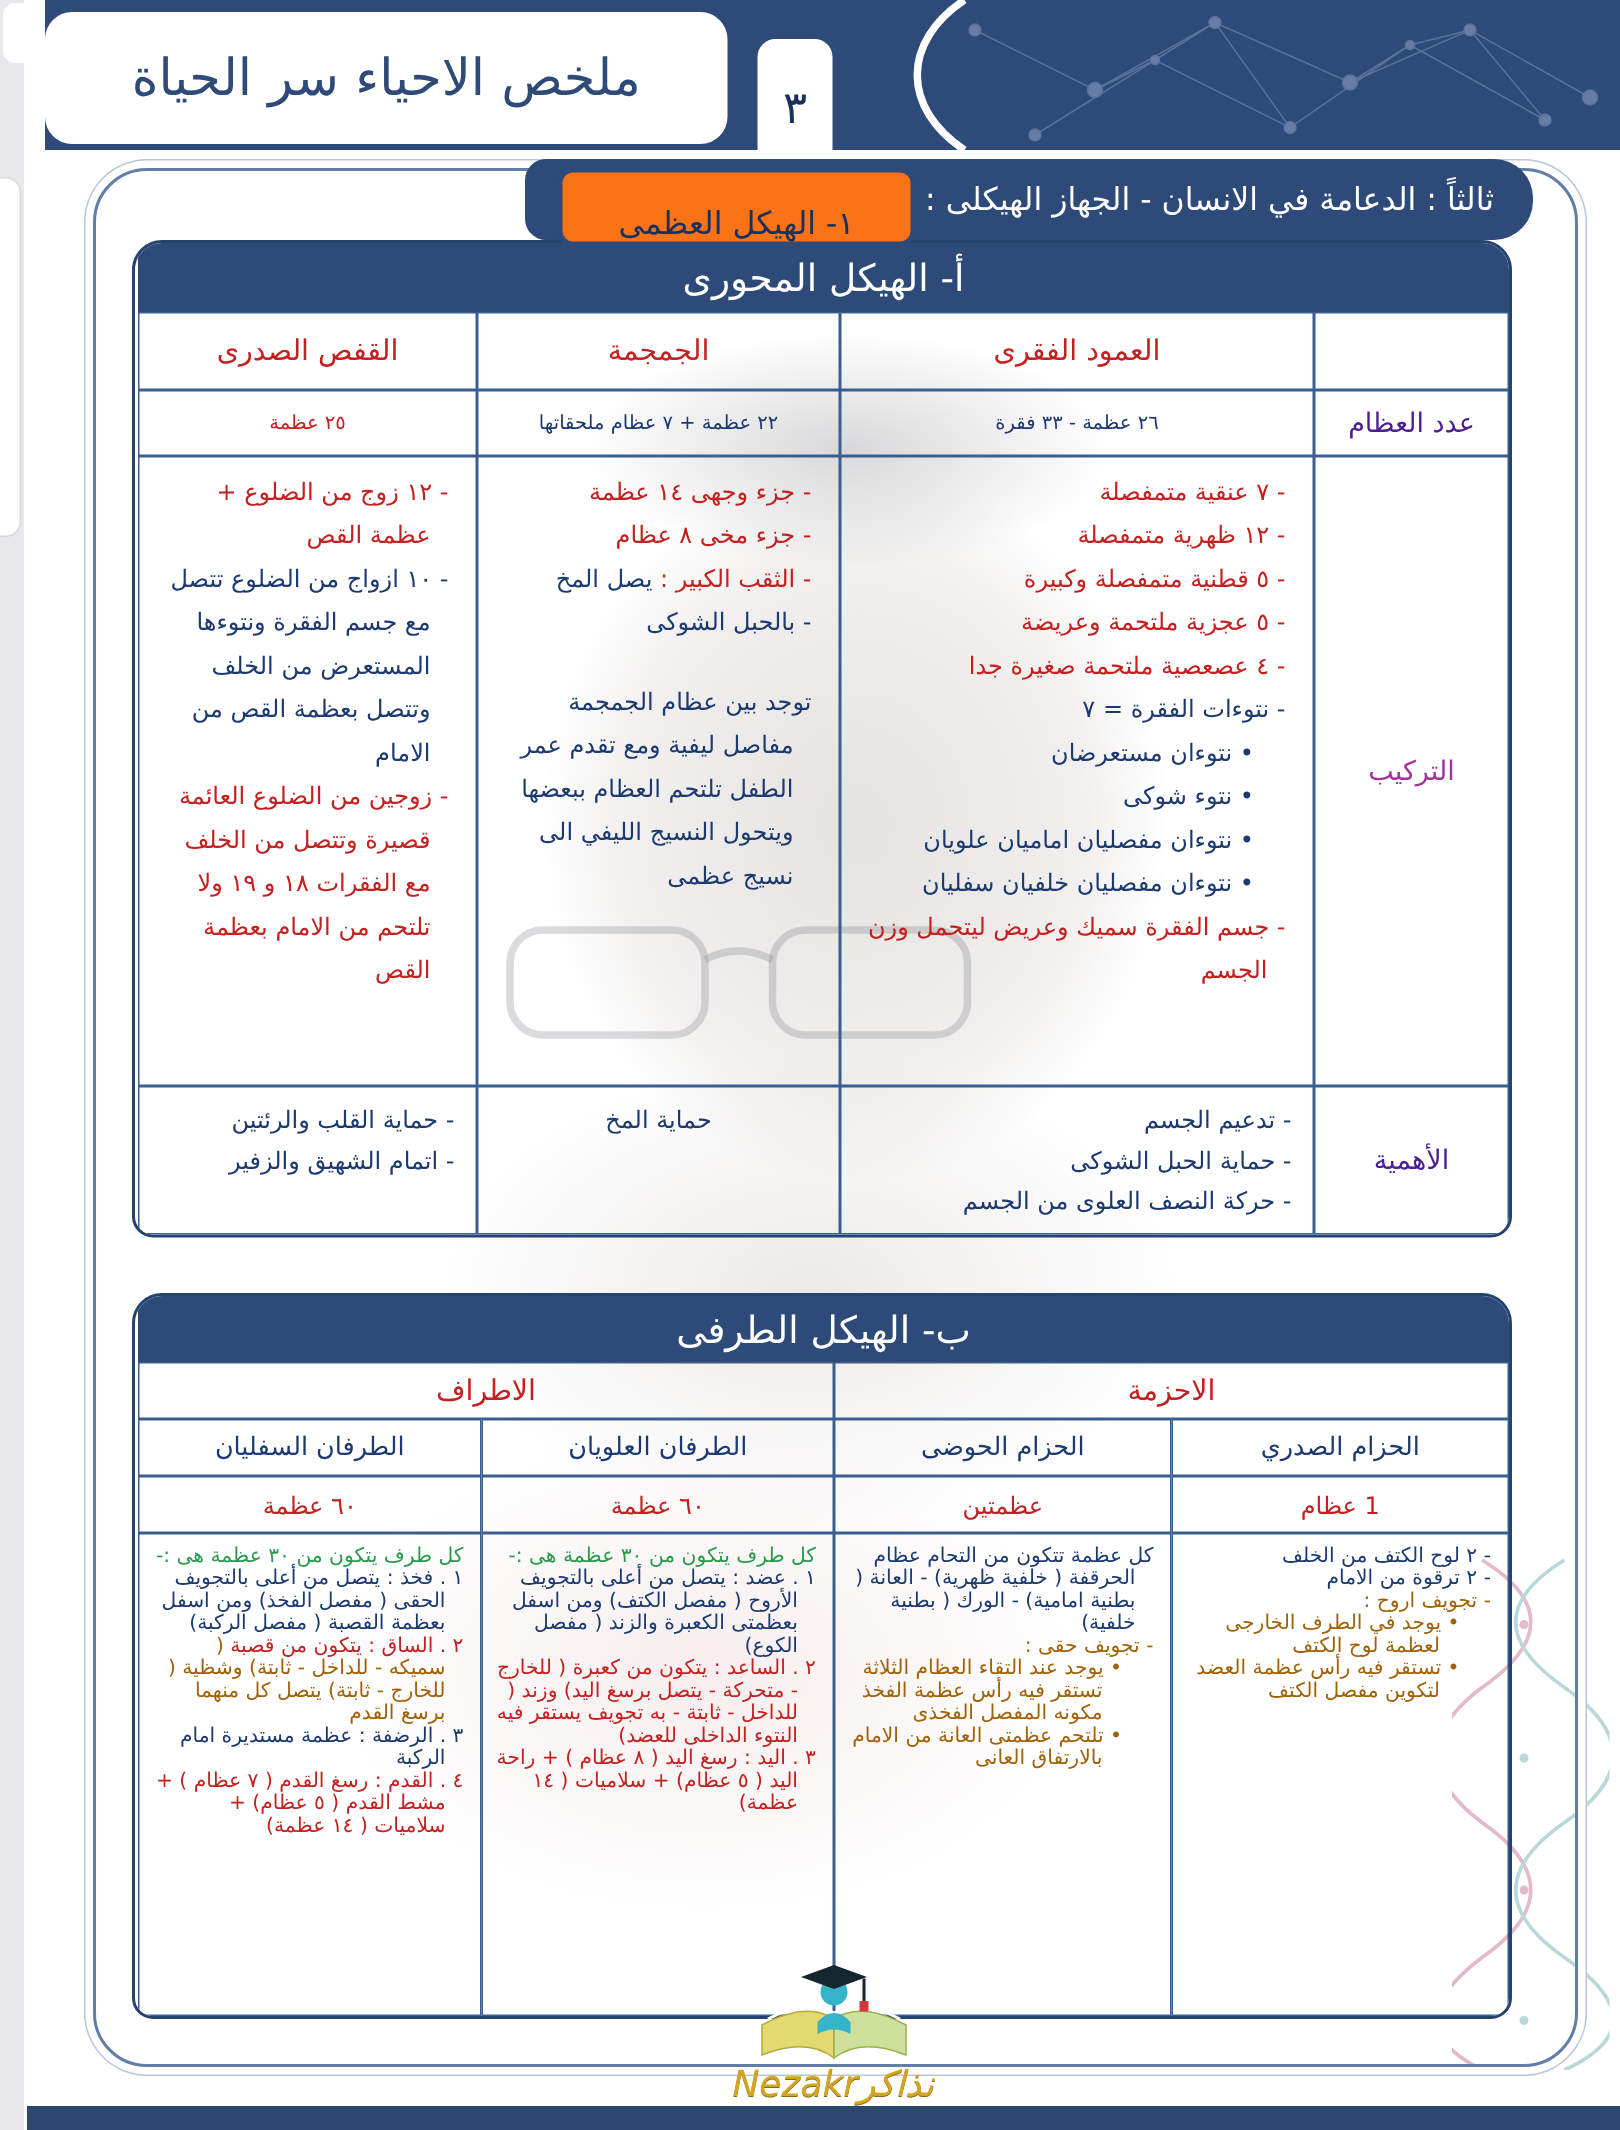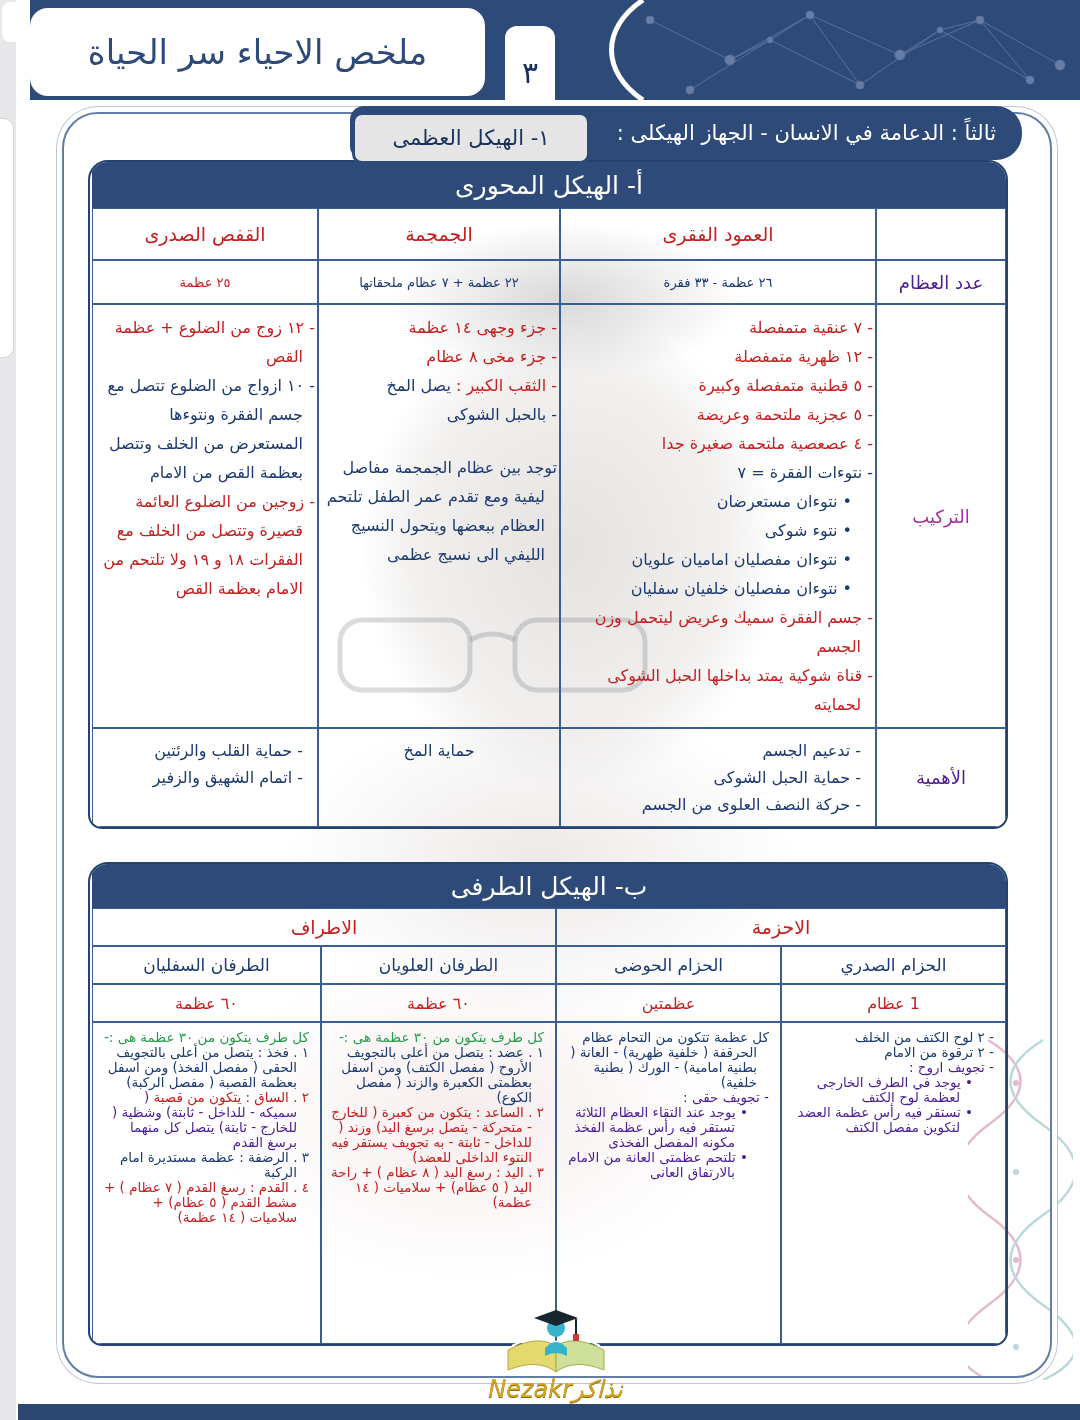--- a/index.html
+++ b/index.html
@@ -1,41 +1,41 @@
 <!DOCTYPE html>
 <html lang="ar"><head>
 <meta charset="utf-8">
 <style>
   html,body{margin:0;padding:0;background:#ffffff;}
   .page{position:relative;width:1080px;height:1420px;overflow:hidden;background:#ffffff;
         font-family:"DejaVu Sans","Liberation Sans",sans-serif;font-weight:400;direction:rtl;}
   
   .c-red{color:#c42020;}
   .c-navy{color:#1c3a70;}
-  .c-magenta{color:#4c1d95;}
+  .c-magenta{color:#a16207;}
   .c-green{color:#289a4c;}
   
   .edge-strip{position:absolute;left:0;top:0;width:16px;height:100%;background:#e8e8ea;z-index:6;}
   .edge-tab-top{position:absolute;left:2px;top:2px;width:26px;height:40px;background:#fff;border-radius:8px;z-index:7;}
   .edge-tab-mid{position:absolute;left:0;top:118px;width:13px;height:238px;background:#fff;border:1px solid #d6d6d8;border-left:none;border-radius:0 10px 10px 0;z-index:7;}
   
   .top-band{position:absolute;left:30px;top:0;width:1050px;height:100px;background:#2d4a78;z-index:1;}
   .title-card{position:absolute;left:30px;top:8px;width:455px;height:88px;background:#ffffff;border-radius:18px;
               display:flex;align-items:center;justify-content:center;z-index:3;}
   .title-card span{color:#2d4a78;font-size:34px;letter-spacing:-1px;}
   .band-arc{position:absolute;left:585px;top:0;z-index:2;}
   .page-tab{position:absolute;left:505px;top:26px;width:50px;height:92px;background:#ffffff;border-radius:12px;
             display:flex;align-items:center;justify-content:center;z-index:3;}
   .page-tab span{color:#17305e;font-size:30px;}
   
   .section-pill{position:absolute;left:350px;top:106px;width:672px;height:54px;background:#2d4a78;
                 border-radius:14px 26px 26px 14px;display:flex;align-items:center;z-index:4;}
   .section-pill .pill-text{color:#ffffff;font-size:21px;padding-right:26px;}
-  .section-badge{position:absolute;left:352px;top:112px;width:238px;height:52px;background:#e5e5e5;border:3px solid #2d4a78;
-                 border-radius:10px;display:flex;align-items:center;justify-content:center;z-index:5;box-sizing:border-box;}
+  .section-badge{position:absolute;left:372px;top:112px;width:238px;height:52px;background:#f97316;border:3px solid #2d4a78;
+                 border-radius:10px;display:flex;align-items:flex-end;justify-content:center;z-index:5;box-sizing:border-box;}
   .section-badge span{color:#17305e;font-size:21px;}
   
   .outer-frame{position:absolute;left:62px;top:112px;width:986px;height:1262px;border:2px solid #627ea6;border-radius:36px;
                box-shadow:0 0 0 5px #ffffff,0 0 0 6px #b9c6da;z-index:1;}
   
   .blob{position:absolute;z-index:0;border-radius:50%;}
   .blob-hair{left:330px;top:195px;width:470px;height:210px;background:radial-gradient(closest-side,rgba(125,125,132,.30),transparent 75%);}
   .blob-face{left:290px;top:230px;width:560px;height:640px;background:radial-gradient(closest-side,rgba(187,180,173,.38),rgba(187,180,173,.20) 55%,transparent 75%);}
   .blob-shoulder{left:200px;top:650px;width:680px;height:420px;background:radial-gradient(closest-side,rgba(192,184,178,.30),transparent 75%);}
   .blob-shirt{left:140px;top:900px;width:660px;height:430px;background:radial-gradient(closest-side,rgba(226,197,197,.30),transparent 78%);}
@@ -48,21 +48,21 @@
   .band{grid-column:1/-1;background:#2d4a78;color:#ffffff;display:flex;align-items:center;justify-content:center;font-size:25px;}
   .tblA .band{height:46px;}
   .tblB .band{height:44px;}
   .cell{border:1px solid #3a5d92;box-sizing:border-box;background:transparent;}
   .colhead{display:flex;align-items:center;justify-content:center;font-size:19px;color:#c42020;height:52px;}
   .tblB .grp{height:38px;font-size:19px;}
   .tblB .sub{height:38px;font-size:17px;color:#1c3a70;}
   .tblB .cnt{height:38px;font-size:16px;}
   .countcell{display:flex;align-items:center;justify-content:center;font-size:13px;height:44px;}
   .labelcell{display:flex;align-items:center;justify-content:center;font-size:18px;color:#4c1d95;}
-  .content{padding:8px 0;font-size:16px;line-height:29px;min-height:420px;}
+  .content{padding:8px 16px;font-size:16px;line-height:29px;min-height:420px;}
   .imp{padding:8px 12px;font-size:16px;line-height:27px;min-height:96px;}
   .bcontent{padding:7px 9px;font-size:13.5px;line-height:15px;min-height:322px;}
   .li{padding-right:14px;text-indent:-12px;}
   .li.sub2{padding-right:36px;text-indent:-13px;}
   .li.gap{margin-top:24px;}
   .li.ctr{text-align:center;padding-right:0;text-indent:0;}
   
   .footer-strip{position:absolute;left:18px;top:1404px;width:1062px;height:16px;background:#2c4770;z-index:6;}
   
   .logo{position:absolute;left:468px;top:1306px;width:175px;height:98px;z-index:5;text-align:center;}
@@ -155,21 +155,20 @@
         <div class="li c-red">- ١٢ ظهرية متمفصلة</div>
         <div class="li c-red">- ٥ قطنية متمفصلة وكبيرة</div>
         <div class="li c-red">- ٥ عجزية ملتحمة وعريضة</div>
         <div class="li c-red">- ٤ عصعصية ملتحمة صغيرة جدا</div>
         <div class="li c-navy">- نتوءات الفقرة = ٧</div>
         <div class="li c-navy sub2">• نتوءان مستعرضان</div>
         <div class="li c-navy sub2">• نتوء شوكى</div>
         <div class="li c-navy sub2">• نتوءان مفصليان اماميان علويان</div>
         <div class="li c-navy sub2">• نتوءان مفصليان خلفيان سفليان</div>
         <div class="li c-red">- جسم الفقرة سميك وعريض ليتحمل وزن الجسم</div>
-        <div class="li c-red">- قناة شوكية يمتد بداخلها الحبل الشوكى لحمايته</div>
       </div>
     <div class="cell content">
         <div class="li c-red">- جزء وجهى   ١٤ عظمة</div>
         <div class="li c-red">- جزء مخى    ٨ عظام</div>
         <div class="li c-navy"><span class="c-red">- الثقب الكبير : </span><span class="c-navy">يصل المخ</span></div>
         <div class="li c-navy">- بالحبل الشوكى</div>
         <div class="li c-navy gap">توجد بين عظام الجمجمة مفاصل ليفية ومع تقدم عمر الطفل تلتحم العظام ببعضها ويتحول النسيج الليفي الى نسيج عظمى</div>
       </div>
     <div class="cell content">
         <div class="li c-red">- ١٢ زوج من الضلوع + عظمة القص</div>

